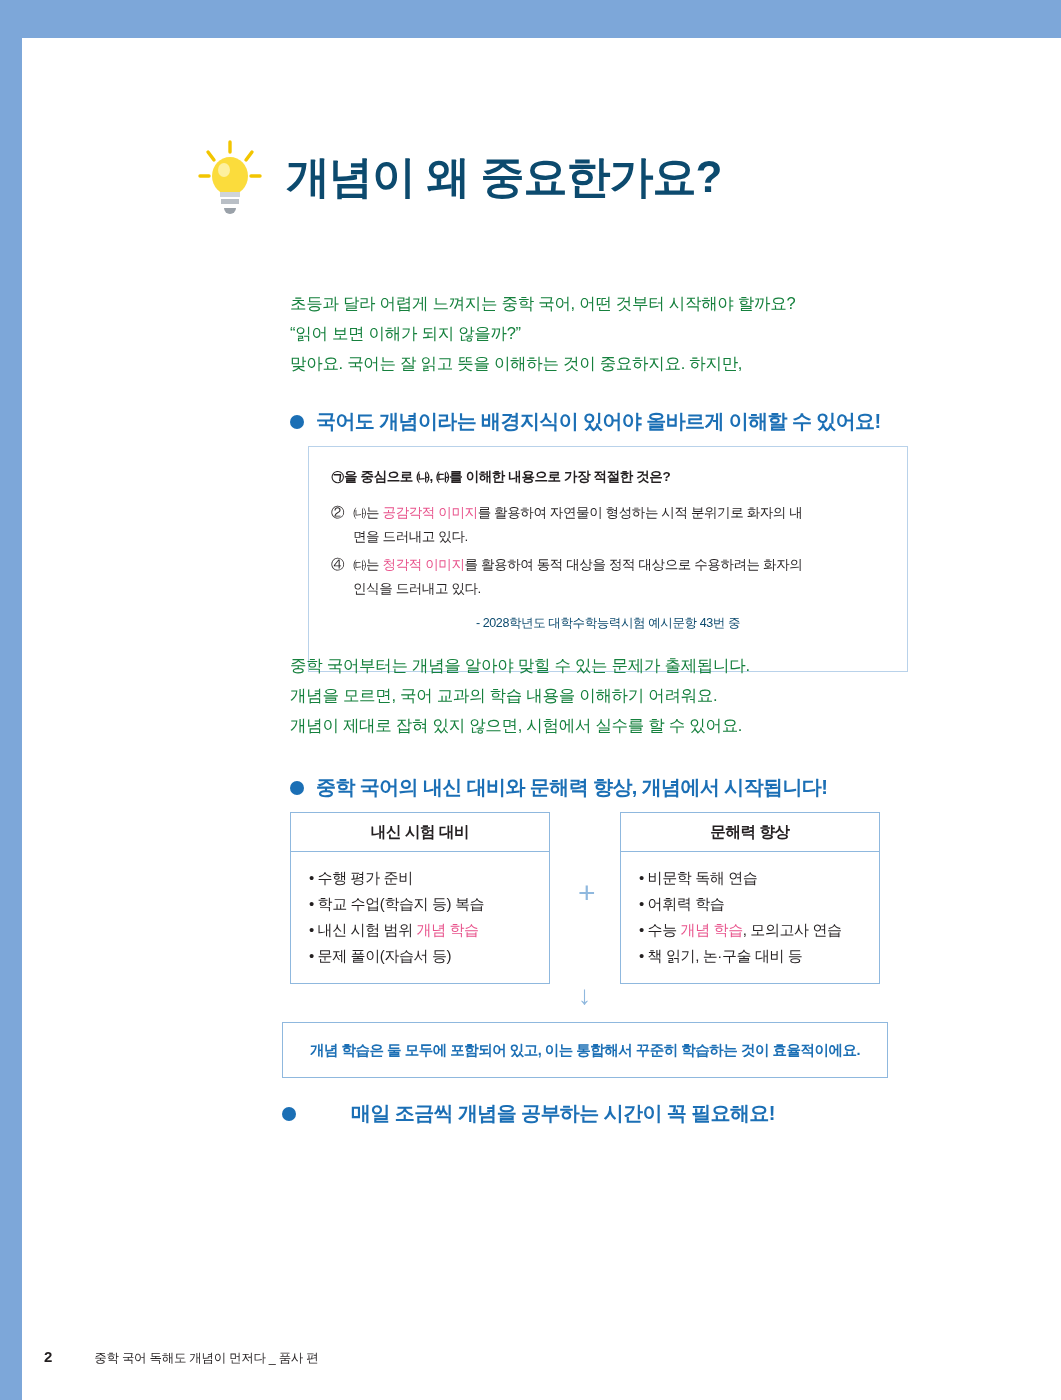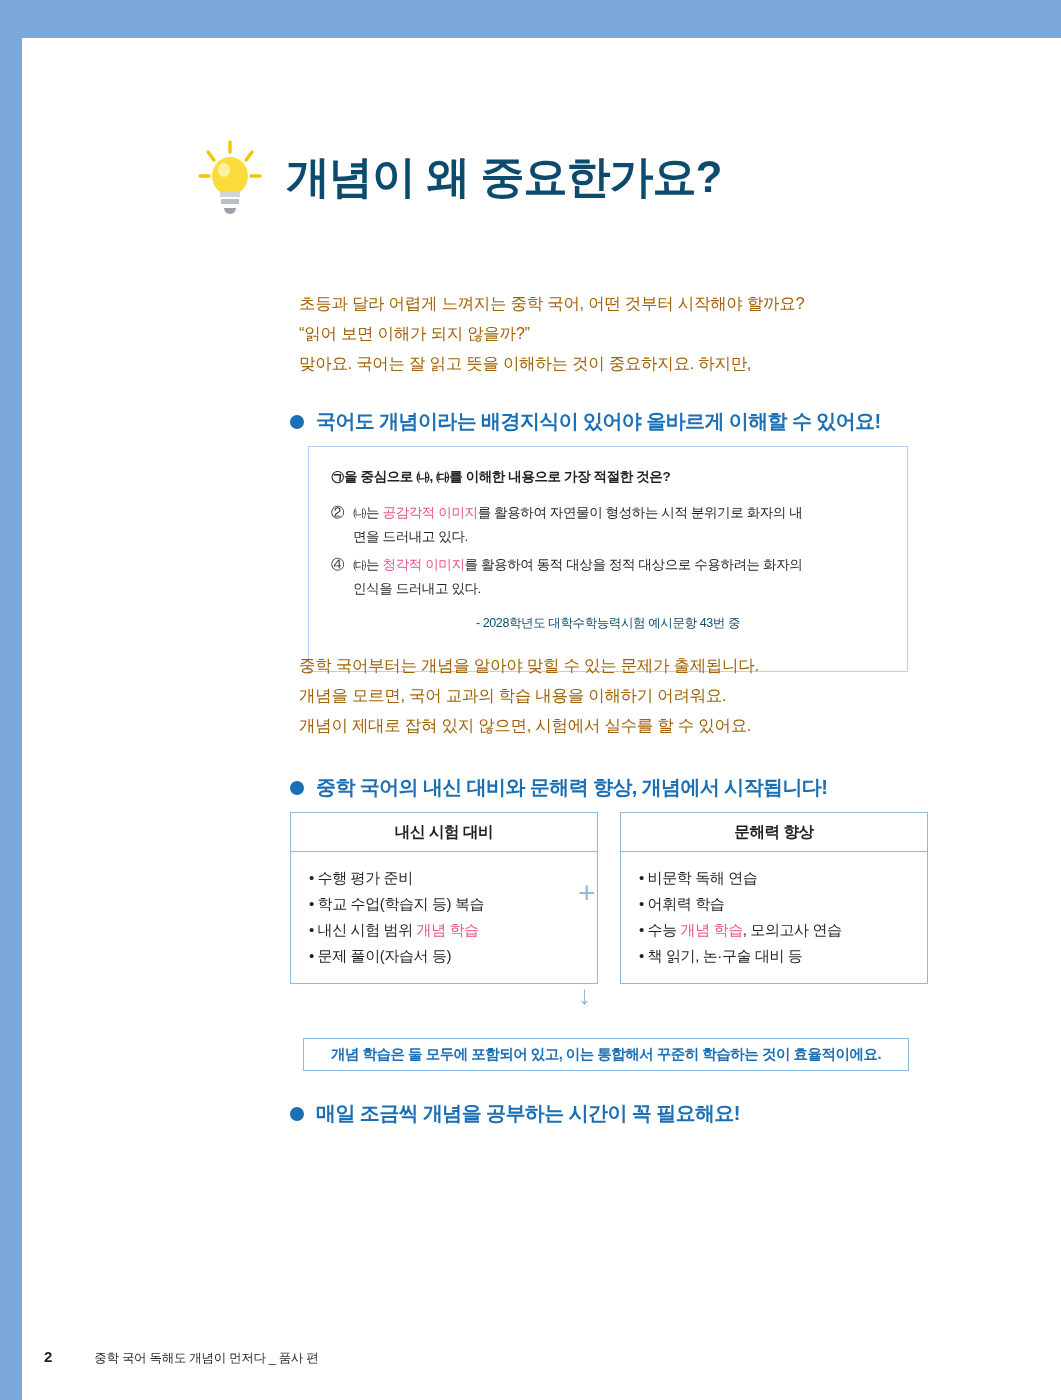--- a/index.html
+++ b/index.html
@@ -67,23 +67,22 @@
     letter-spacing: -1px;
     line-height: 1;
     white-space: nowrap;
   }
 
   
   .para {
     position: absolute;
     font-size: 16.5px;
     line-height: 30px;
-    color: #a16207;
+    color: #15803d;
     letter-spacing: -0.3px;
-    margin-left: 9px;
   }
   .p-intro { left: 290px; top: 288px; width: 700px; }
   .p-mid   { left: 290px; top: 650px; width: 700px; }
   .p-last  { left: 290px; top: 1148px; width: 720px; }
   .para div { white-space: nowrap; }
 
   
   .head {
     position: absolute;
     display: flex;
@@ -99,21 +98,21 @@
     flex: 0 0 auto;
   }
   .head .htext {
     font-size: 20px;
     font-weight: bold;
     color: #1b6fb5;
     letter-spacing: -0.6px;
   }
   .head1 { left: 290px; top: 408px; align-items: center; }
   .head2 { left: 290px; top: 774px; }
-  .head3 { left: 290px; top: 1100px; }
+  .head3 { left: 282px; top: 1100px; gap: 43px; }
 
   
   .quote-box {
     position: absolute;
     left: 308px;
     top: 446px;
     width: 600px;
     height: 226px;
     border: 1px solid #b9d2ea;
     box-sizing: border-box;
@@ -133,21 +132,21 @@
     font-size: 12.5px;
     margin-top: 10px;
     color: #0c4a6e;
   }
 
   
   .cmp {
     position: absolute;
     box-sizing: border-box;
     border: 1px solid #8fb8de;
-    width: 308px;
+    width: 260px;
   }
   .cmp-left  { left: 290px; top: 812px; }
   .cmp-right { left: 620px; top: 812px; }
   .cmp-head {
     height: 38px;
     line-height: 38px;
     text-align: center;
     font-size: 15.5px;
     font-weight: bold;
     border-bottom: 1px solid #8fb8de;
@@ -173,35 +172,34 @@
     left: 578px;
     top: 982px;
     font-size: 26px;
     color: #8fb8de;
     line-height: 1;
   }
 
   
   .summary {
     position: absolute;
-    left: 303px;
+    left: 282px;
     top: 1022px;
     width: 606px;
-    height: 33px;
+    height: 56px;
     border: 1px solid #8fb8de;
     box-sizing: border-box;
     display: flex;
     align-items: center;
     justify-content: center;
     font-size: 14.5px;
     font-weight: bold;
     color: #1b6fb5;
     letter-spacing: -0.5px;
     white-space: nowrap;
-    margin-top: 16px;
   }
 
   
   .footer {
     position: absolute;
     left: 44px;
     top: 1348px;
     display: flex;
     align-items: baseline;
   }

